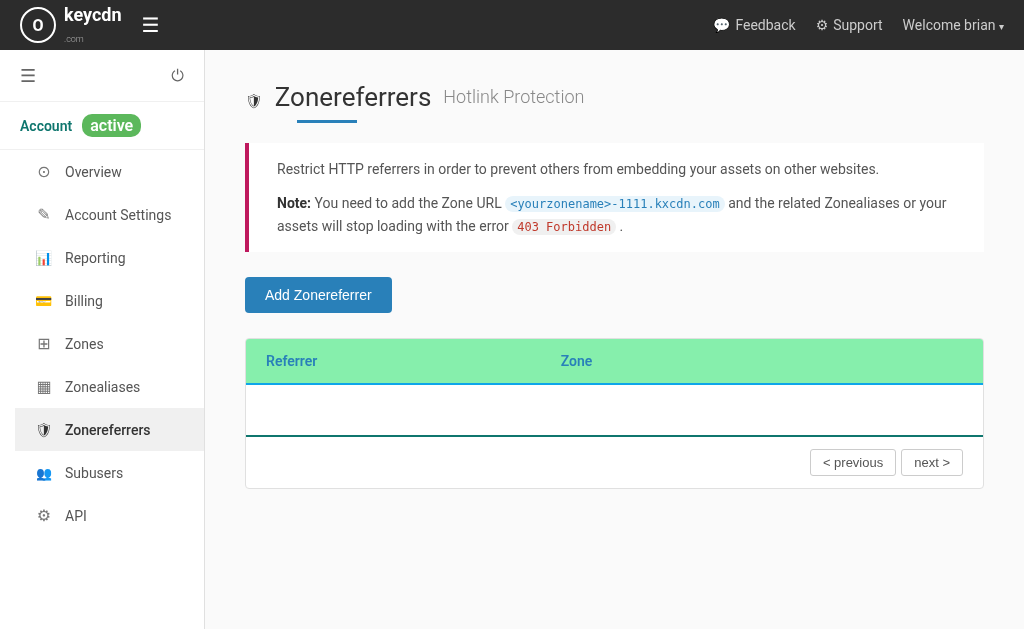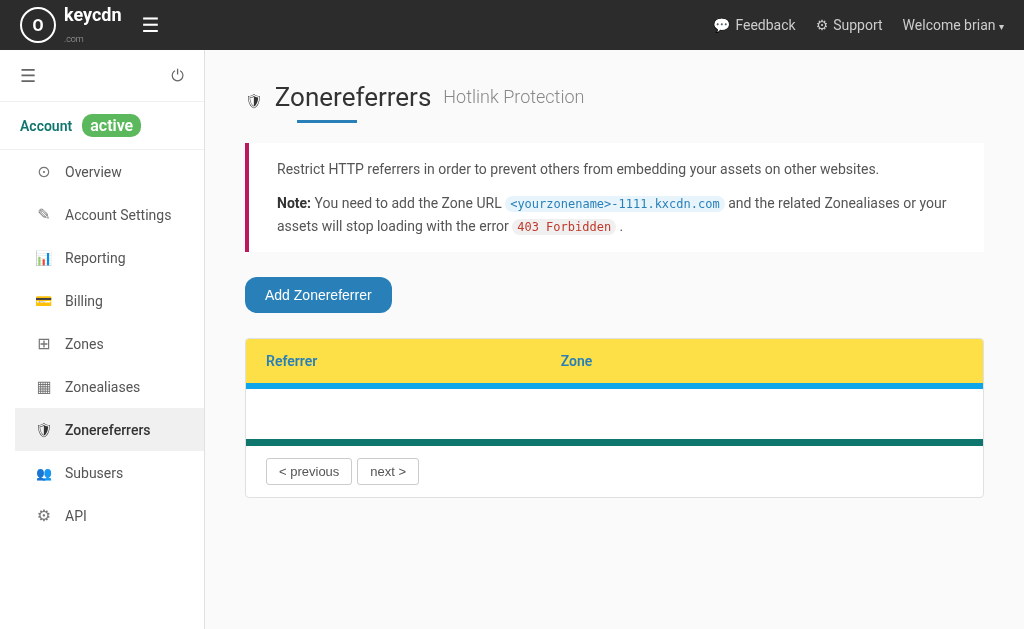--- a/index.html
+++ b/index.html
@@ -149,60 +149,61 @@
       padding: 1px 5px;
       border-radius: 8px;
     }
     .code-inline.blue { color: #2980b9; background: #e8f4fb; }
 
     .add-btn {
       background: #2980b9;
       color: #fff;
       border: none;
       padding: 10px 20px;
-      border-radius: 12px;
+      border-radius: 4px;
       font-size: 14px;
       cursor: pointer;
       margin-bottom: 25px;
       font-weight: 500;
     }
 
     .table-container {
       background: #fff;
       border: 1px solid #e0e0e0;
       border-radius: 4px;
       overflow: hidden;
     }
     .table-header {
       display: grid;
       grid-template-columns: 2fr 1.5fr 1.5fr;
-      background: #fde047;
-      border-bottom: 6px solid #0ea5e9;
+      background: #86efac;
+      border-bottom: 2px solid #0ea5e9;
     }
     .table-header-cell {
       padding: 14px 20px;
       font-weight: 600;
       font-size: 14px;
     }
     .table-header-cell.blue { color: #2980b9; }
     .table-header-cell.dark { color: #333; }
 
     .table-body {
       min-height: 50px;
     }
     .table-empty-row {
       height: 50px;
     }
 
     .pagination-row {
       display: flex;
+      justify-content: flex-end;
       align-items: center;
       gap: 5px;
       padding: 12px 20px;
-      border-top: 7px solid #0f766e;
+      border-top: 2px solid #0f766e;
     }
     .pagination-btn {
       background: #fff;
       border: 1px solid #ccc;
       color: #555;
       padding: 5px 12px;
       border-radius: 3px;
       font-size: 13px;
       cursor: pointer;
     }

